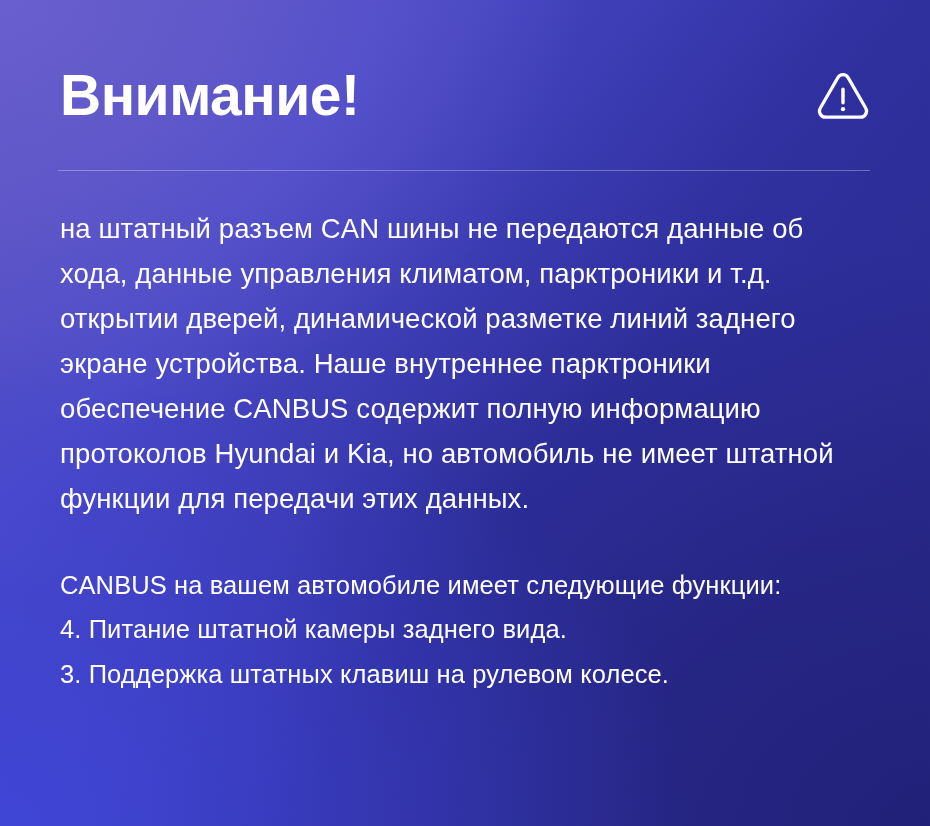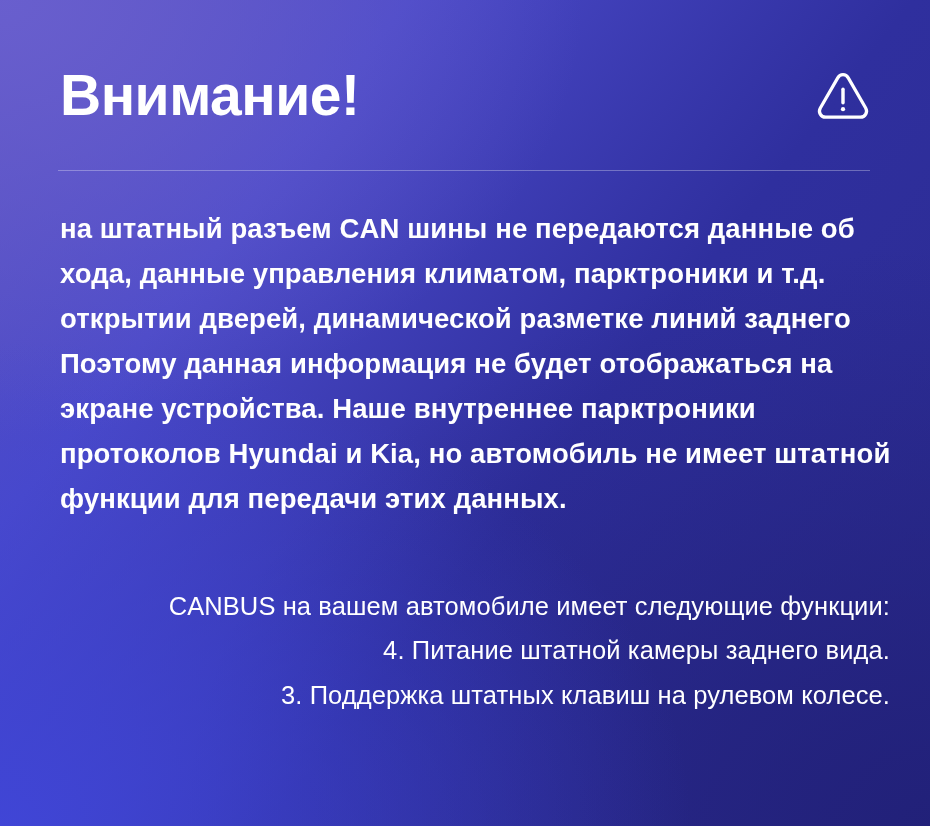--- a/index.html
+++ b/index.html
@@ -69,30 +69,29 @@
 
   
   #notice-body {
     position: absolute;
     left: 60px;
     top: 206px;
     width: 830px;
   }
   .para-line {
     font-size: 27.5px;
-    font-weight: 700;
+    font-weight: 400;
     line-height: 45px;
     color: #ffffff;
     letter-spacing: 0.1px;
     white-space: nowrap;
   }
 
   #functions-block {
-    margin-top: 63px;
-    text-align: right;
+    margin-top: 42px;
   }
   .list-lead,
   .list-item-line {
     font-size: 25.5px;
     font-weight: 400;
     line-height: 44px;
     color: #ffffff;
     letter-spacing: 0.1px;
     white-space: nowrap;
   }
@@ -118,22 +117,22 @@
   </div>
 
   <div id="notice-divider"></div>
 
   <div id="notice-body">
 
     <div id="paragraph-block">
       <div class="para-line">на штатный разъем CAN шины не передаются данные об</div>
       <div class="para-line">хода, данные управления климатом, парктроники и т.д.</div>
       <div class="para-line">открытии дверей, динамической разметке линий заднего</div>
-      <div class="para-line">Поэтому данная информация не будет отображаться на</div>
       <div class="para-line">экране устройства. Наше внутреннее парктроники</div>
+      <div class="para-line">обеспечение CANBUS содержит полную информацию</div>
       <div class="para-line">протоколов Hyundai и Kia, но автомобиль не имеет штатной</div>
       <div class="para-line">функции для передачи этих данных.</div>
     </div>
 
     <div id="functions-block">
       <div class="list-lead">CANBUS на вашем автомобиле имеет следующие функции:</div>
       <div class="list-item-line">4. Питание штатной камеры заднего вида.</div>
       <div class="list-item-line">3. Поддержка штатных клавиш на рулевом колесе.</div>
     </div>
 

